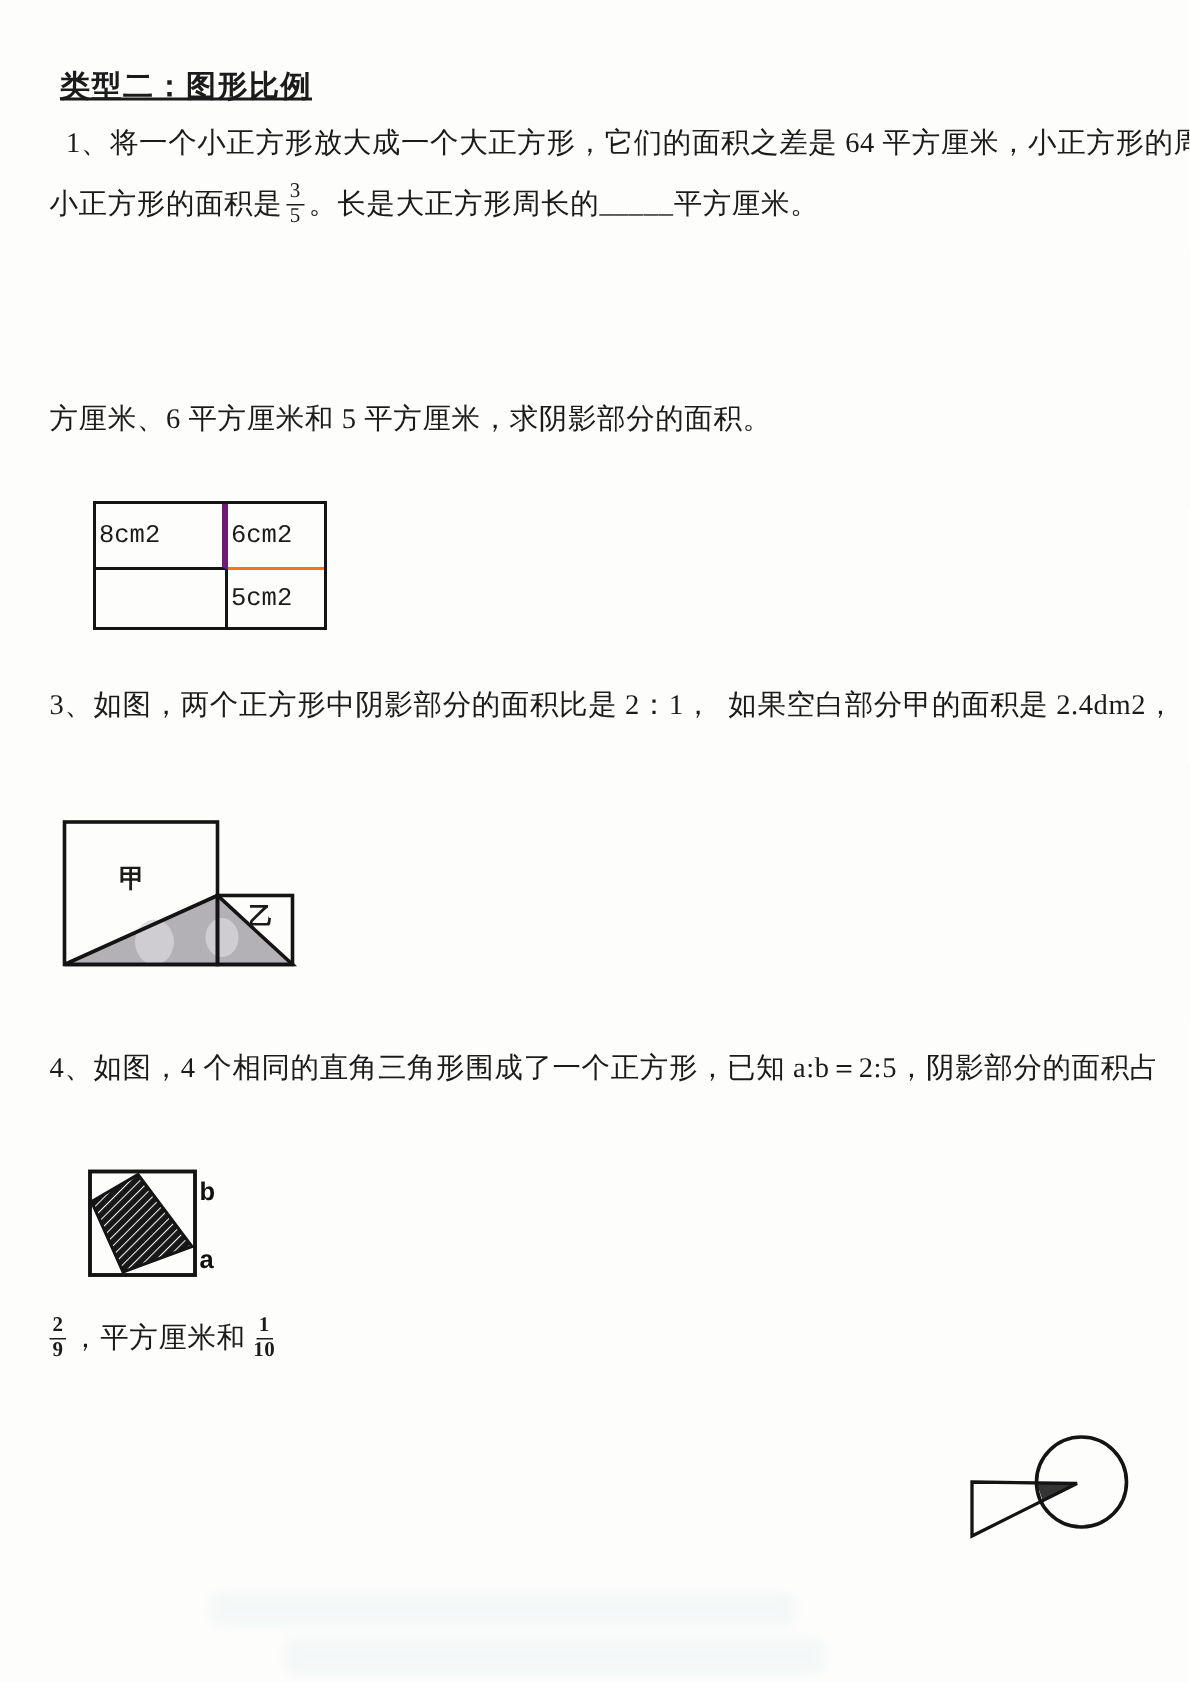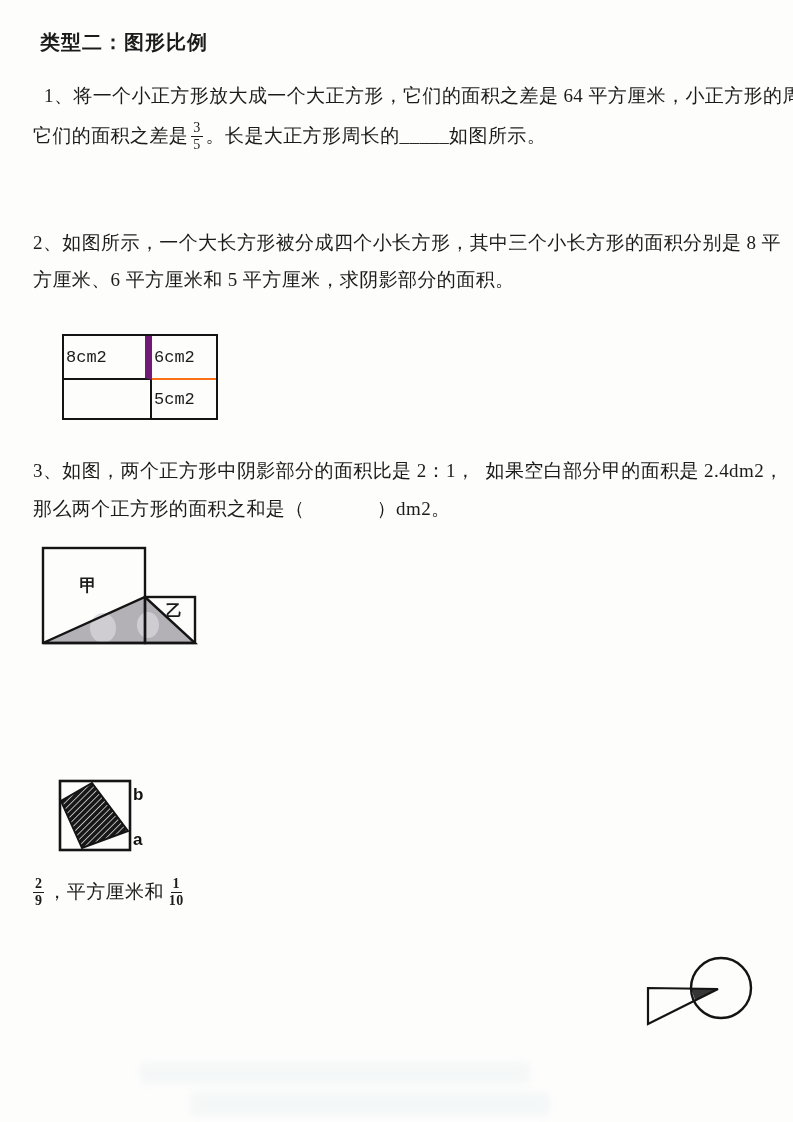--- a/index.html
+++ b/index.html
@@ -54,79 +54,78 @@
     grid-template-columns:88px 1fr;
     grid-template-rows:44px 1fr;
     font-family:"Liberation Mono", monospace;
     font-size:17px;
   }
   .qtable .cell{
     box-sizing:border-box;
     display:flex;align-items:center;
     padding-left:2px;
   }
-  .qtable .c1{border-right:7px solid #701a75;border-bottom:2px solid #141414;}
+  .qtable .c1{border-right:4px solid #701a75;border-bottom:2px solid #141414;}
   .qtable .c2{border-bottom:2px solid #f97316;}
   .qtable .c3{border-right:2px solid #141414;}
   .dsvg{position:absolute;}
   .svglabel{
     font-family:"Liberation Sans", sans-serif;
     font-weight:bold;
   }
   .smudge{
     position:absolute;
     background:#edf3f3;
     filter:blur(4px);
     opacity:0.55;
     border-radius:4px;
   }
 </style>
 </head>
 <body>
 
 <div class="page">
 
-  <div class="tline title" style="left:40px;top:28px;">类型二：图形比例</div>
+  <div class="tline title" style="left:40px;top:44px;text-decoration:underline;">类型二：图形比例</div>
 
   <div class="tline" style="left:44px;top:82px;">1、将一个小正方形放大成一个大正方形，它们的面积之差是 64 平方厘米，小正方形的周</div>
   <div class="fracline" style="left:33px;top:112px;">
-    <span>它们的面积之差是</span>
+    <span>小正方形的面积是</span>
     <span class="frac">
       <span class="num">3</span>
       <span class="den">5</span>
     </span>
     <span>。长是大正方形周长的</span>
     <span>_____</span>
-    <span>如图所示。</span>
+    <span>平方厘米。</span>
   </div>
 
-  <div class="tline" style="left:33px;top:229px;">2、如图所示，一个大长方形被分成四个小长方形，其中三个小长方形的面积分别是 8 平</div>
   <div class="tline" style="left:33px;top:266px;">方厘米、6 平方厘米和 5 平方厘米，求阴影部分的面积。</div>
 
   <div class="qtable">
     <div class="cell c1">8cm2</div>
     <div class="cell c2">6cm2</div>
     <div class="cell c3"></div>
     <div class="cell">5cm2</div>
   </div>
 
   <div class="tline" style="left:33px;top:457px;">3、如图，两个正方形中阴影部分的面积比是 2：1，  如果空白部分甲的面积是 2.4dm2，</div>
-  <div class="tline" style="left:33px;top:495px;">那么两个正方形的面积之和是（              ）dm2。</div>
 
   <svg class="dsvg" style="left:38px;top:544px;" width="165" height="106" viewBox="0 0 165 106">
     <polygon points="5,99 107,53 157,99" fill="#b3b0b6" stroke="none"></polygon>
     <ellipse cx="65" cy="84" rx="13" ry="15" fill="#d7d4da" opacity="0.8"></ellipse>
     <ellipse cx="110" cy="81" rx="11" ry="13" fill="#d7d4da" opacity="0.8"></ellipse>
     <rect x="5" y="4" width="102" height="95" fill="none" stroke="#141414" stroke-width="2.4"></rect>
     <rect x="107" y="53" width="50" height="46" fill="none" stroke="#141414" stroke-width="2.4"></rect>
     <polygon points="5,99 107,53 157,99" fill="none" stroke="#141414" stroke-width="2.4"></polygon>
     <text x="50" y="47" text-anchor="middle" font-size="17" class="svglabel" fill="#1b1b1b">甲</text>
     <text x="136" y="72" text-anchor="middle" font-size="16" class="svglabel" fill="#1b1b1b">乙</text>
   </svg>
 
+  <div class="tline" style="left:33px;top:699px;">4、如图，4 个相同的直角三角形围成了一个正方形，已知 a:b＝2:5，阴影部分的面积占</div>
 
   <svg class="dsvg" style="left:53px;top:776px;" width="100" height="82" viewBox="0 0 100 82">
     <defs>
       <pattern id="hatch" patternUnits="userSpaceOnUse" width="4.5" height="4.5" patternTransform="rotate(45)">
         <rect width="4.5" height="4.5" fill="#171717"></rect>
         <line x1="0" y1="0" x2="0" y2="4.5" stroke="#f2f2f2" stroke-width="1.4"></line>
       </pattern>
     </defs>
     <rect x="7" y="5" width="70" height="69" fill="none" stroke="#141414" stroke-width="2.6"></rect>
     <polygon points="39,7 75,55 29,72 8,25" fill="url(#hatch)" stroke="#141414" stroke-width="2"></polygon>

